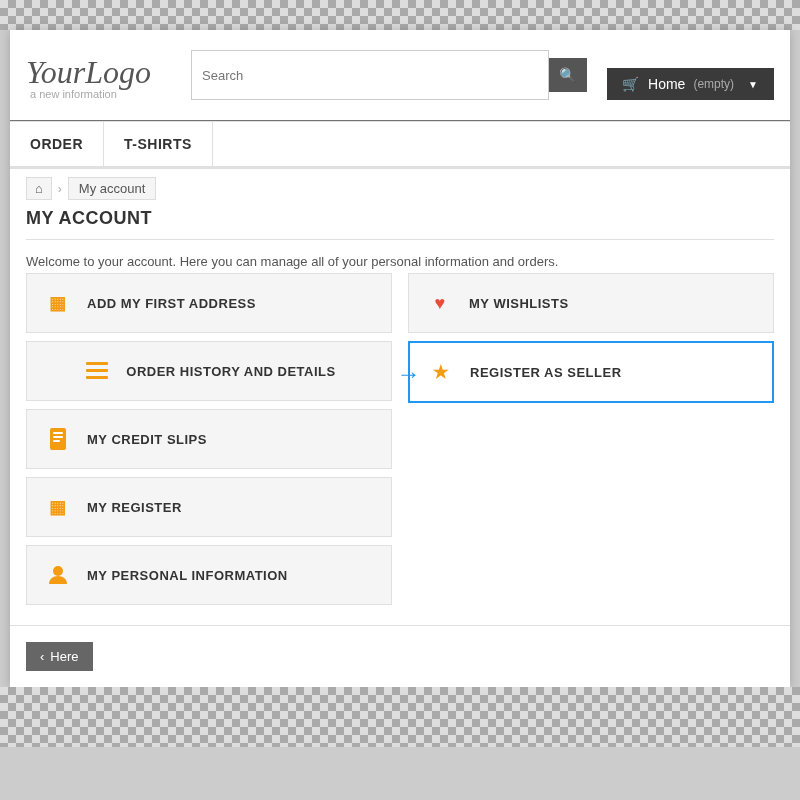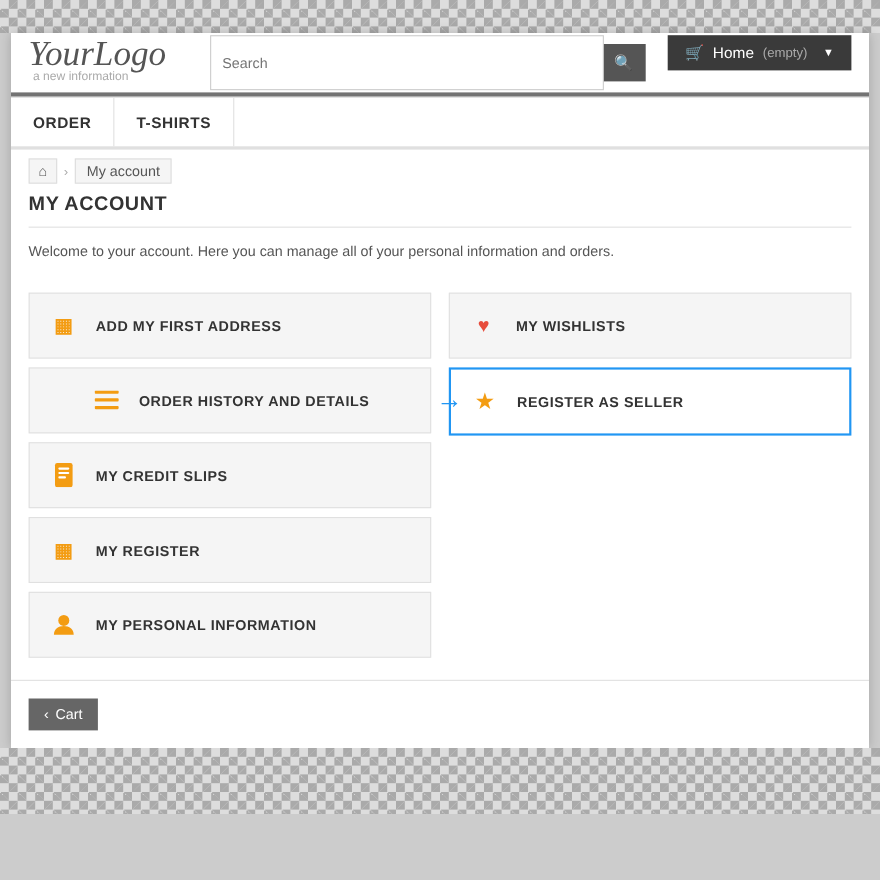--- a/index.html
+++ b/index.html
@@ -27,24 +27,24 @@
     .main-wrapper {
       background: #fff;
       width: 780px;
       margin: 0 auto;
       box-shadow: 0 0 10px rgba(0,0,0,0.2);
     }
 
     
     .header {
       display: flex;
-      align-items: flex-start;
-      padding: 2px 16px;
+      align-items: flex-end;
+      padding: 20px 16px;
       background: #fff;
-      border-bottom: 4px solid #737373;
+      border-bottom: 1px solid #737373;
     }
 
     .logo-area {
       flex: 0 0 auto;
       margin-right: 20px;
     }
 
     .logo-text {
       font-family: Georgia, 'Times New Roman', serif;
       font-size: 32px;
@@ -179,21 +179,21 @@
 
     .page-divider {
       border: none;
       border-top: 1px solid #e0e0e0;
       margin-bottom: 14px;
     }
 
     .welcome-text {
       font-size: 13px;
       color: #555;
-      margin-bottom: 30px;
+      margin-bottom: 4px;
     }
 
     
     .account-grid {
       display: grid;
       grid-template-columns: 1fr 1fr;
       gap: 10px 16px;
       align-items: start;
     }
 
@@ -388,18 +388,18 @@
           <span>REGISTER AS SELLER</span>
         </div>
 
       </div>
     </div>
   </div>
 
   <div class="footer-breadcrumb">
     <button class="home-btn">
       <span>‹</span>
-      <span>Cart</span>
+      <span>Here</span>
     </button>
   </div>
 </div>
 
 <div class="checker-bottom"></div>
 
 </body></html>

